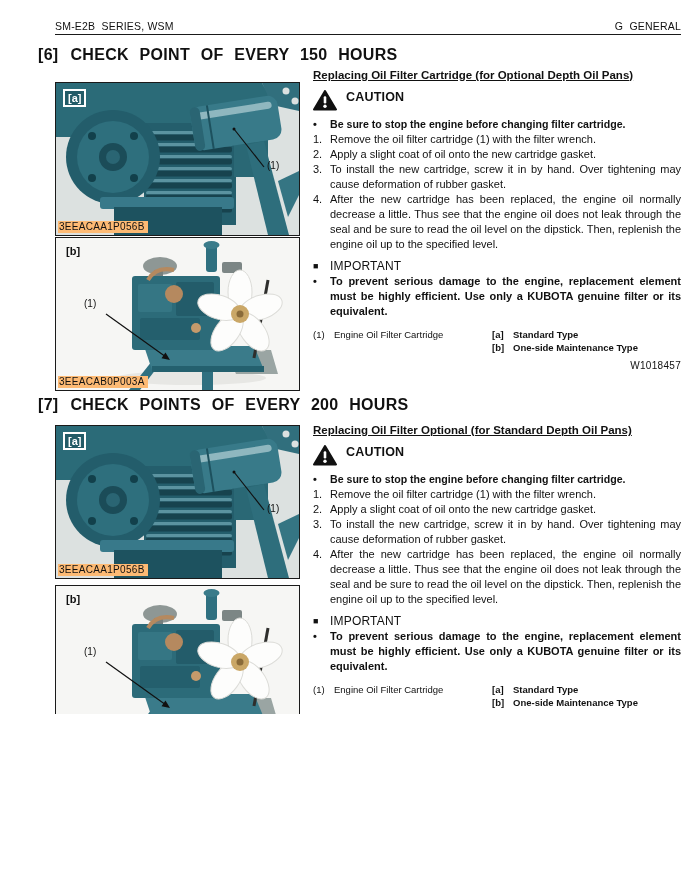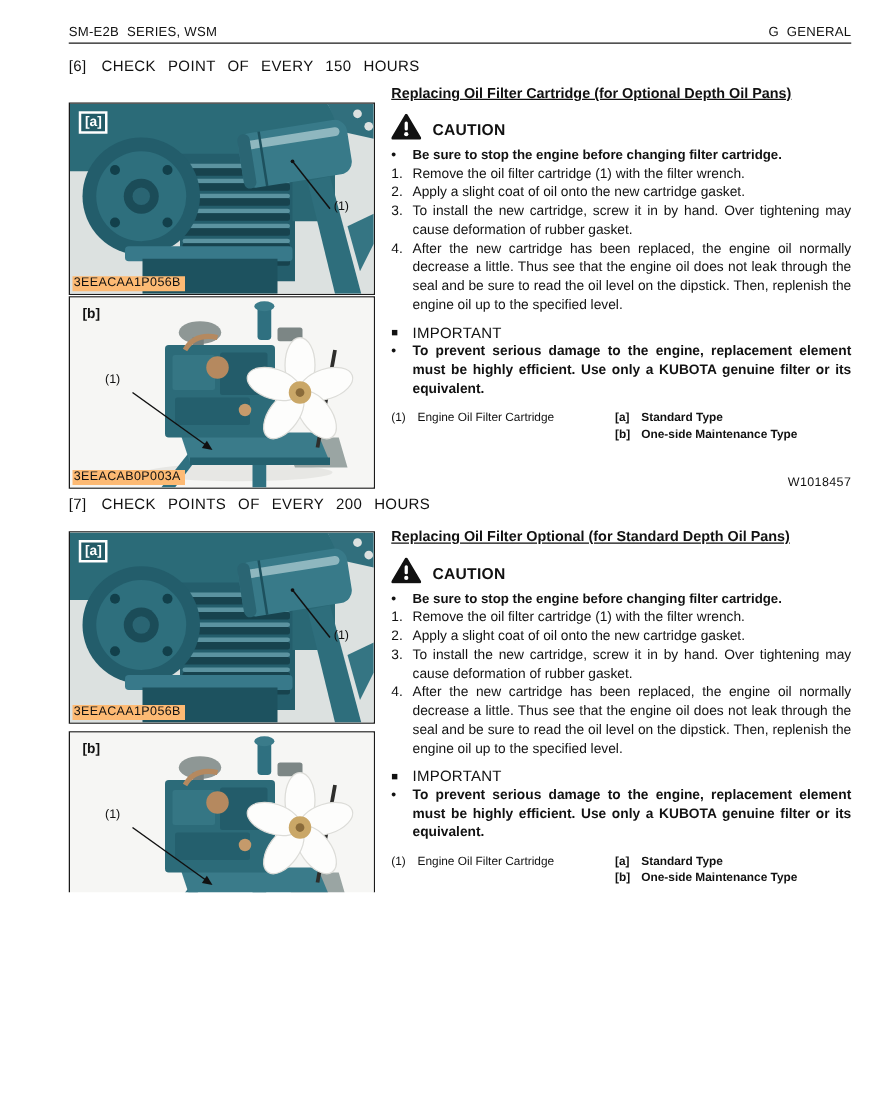--- a/index.html
+++ b/index.html
@@ -10,21 +10,21 @@
   
   .hdr{
     position:absolute;left:55px;right:17px;top:14px;height:18px;
     display:flex;justify-content:space-between;align-items:flex-end;
     border-bottom:1.5px solid #1a1a1a;padding-bottom:2px;
     font-size:10.5px;letter-spacing:.2px;white-space:pre;
   }
   
   .section{position:absolute;inset:0;}
   .sec-heading{
-    position:absolute;left:55px;margin:0;font-size:12px;font-weight:normal;
+    position:absolute;left:38px;margin:0;font-size:16px;font-weight:bold;
     letter-spacing:.3px;word-spacing:6px;white-space:nowrap;
   }
   .sec-num{margin-right:12px;}
   
   .fig{
     position:absolute;left:55px;width:243px;height:152px;margin:0;
     border:1px solid #1a1a1a;background:#fff;
   }
   .fig-art{display:block;width:100%;height:100%;}
   .fig-tag{position:absolute;top:6px;left:7px;font-weight:bold;font-size:11px;padding:0 3px;line-height:14px;}
@@ -33,41 +33,41 @@
   .callout{position:absolute;font-size:10px;color:#111;line-height:11px;}
   .co-a{left:211px;top:77px;}
   .co-b{left:28px;top:60px;}
   .fig-caption{
     position:absolute;left:2px;bottom:2px;font-size:10px;letter-spacing:.3px;
     background:#fdba74;padding:0 3px 0 1px;line-height:12px;
   }
   
   .textcol{position:absolute;left:313px;width:368px;font-size:11px;line-height:15px;}
   .subheading{font-weight:bold;font-size:11.5px;text-decoration:underline;margin-bottom:5px;white-space:nowrap;}
-  .caution-row{display:flex;align-items:flex-end;gap:9px;margin:7px 0 5px 0;height:22px;}
+  .caution-row{display:flex;align-items:flex-start;gap:9px;margin:7px 0 5px 0;height:22px;}
   .warn-icon{width:24px;height:21px;flex:none;}
   .caution-word{font-weight:bold;font-size:12.5px;letter-spacing:.2px;}
   .b-item{display:flex;}
   .b-item .marker{width:17px;flex:none;}
   .b-item .btxt{flex:1;}
   .bold-item{font-weight:bold;}
   .nowrap{white-space:nowrap;}
   .steps{list-style:none;margin:0;padding:0;}
   .steps li{display:flex;}
   .steps .num{width:17px;flex:none;}
   .steps .txt{flex:1;text-align:justify;}
   .just{text-align:justify;}
   .important-row{display:flex;align-items:center;margin-top:7px;}
   .imp-square{width:17px;flex:none;font-size:9px;}
   .imp-word{font-weight:normal;font-size:12px;letter-spacing:.2px;}
   .legend{display:grid;grid-template-columns:179px 1fr;margin-top:9px;font-size:9.5px;line-height:13px;}
   .lg-row{display:flex;}
   .lg-key{width:21px;flex:none;}
   .lg-bold{font-weight:bold;}
-  .refcode{text-align:right;font-size:10px;margin-top:25px;letter-spacing:.3px;}
+  .refcode{text-align:right;font-size:10px;margin-top:4px;letter-spacing:.3px;}
 </style>
 </head>
 <body>
 
 <svg width="0" height="0" style="position:absolute" aria-hidden="true">
   <defs>
     <symbol id="engine-a" viewBox="0 0 243 152">
       <rect width="243" height="152" fill="#dce1e0"></rect>
       <path d="M0,0 H206 L214,14 V34 L180,54 H0 Z" fill="#2b6b78"></path>
       <polygon points="206,0 243,0 243,28 216,22" fill="#316f7d"></polygon>

